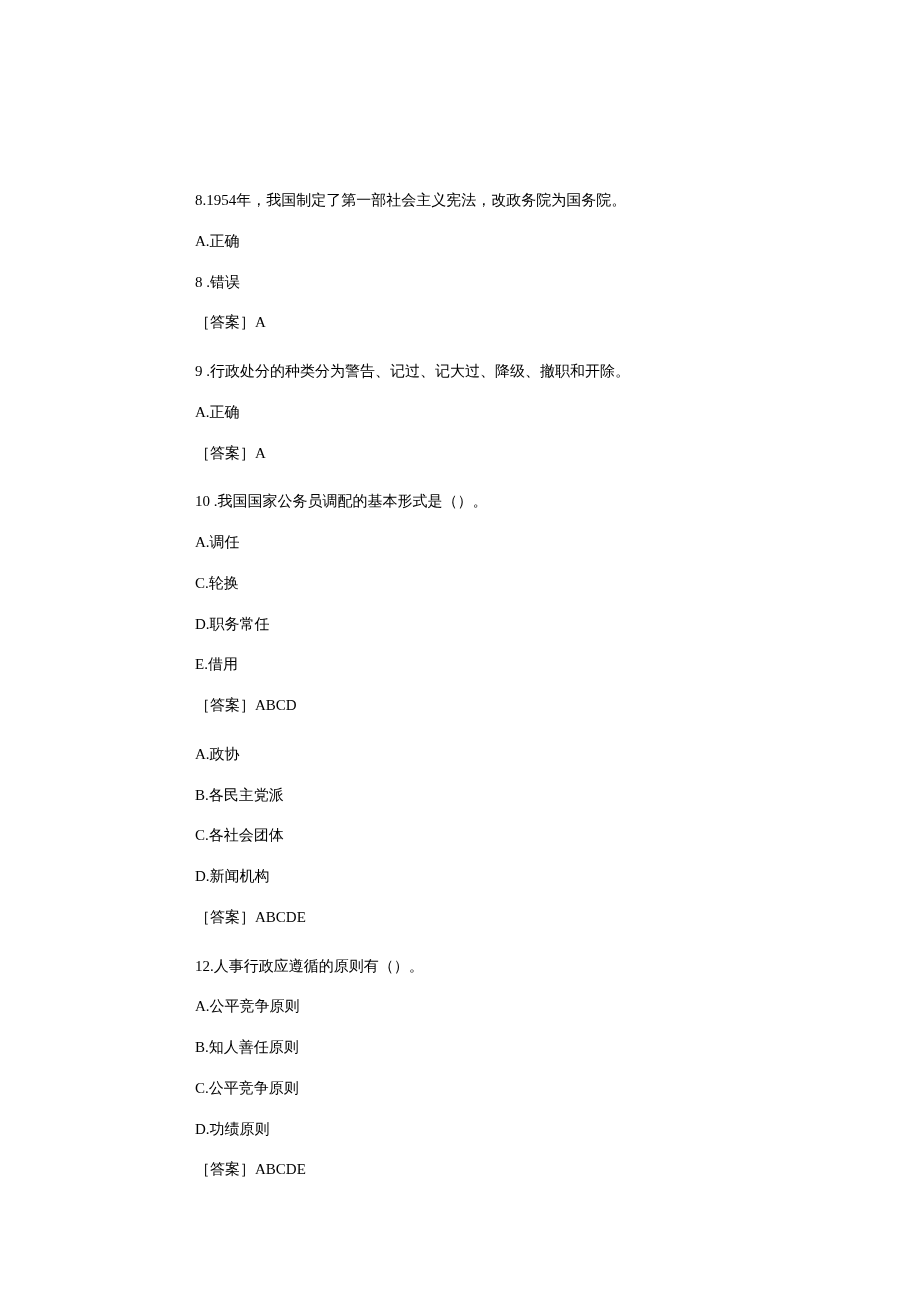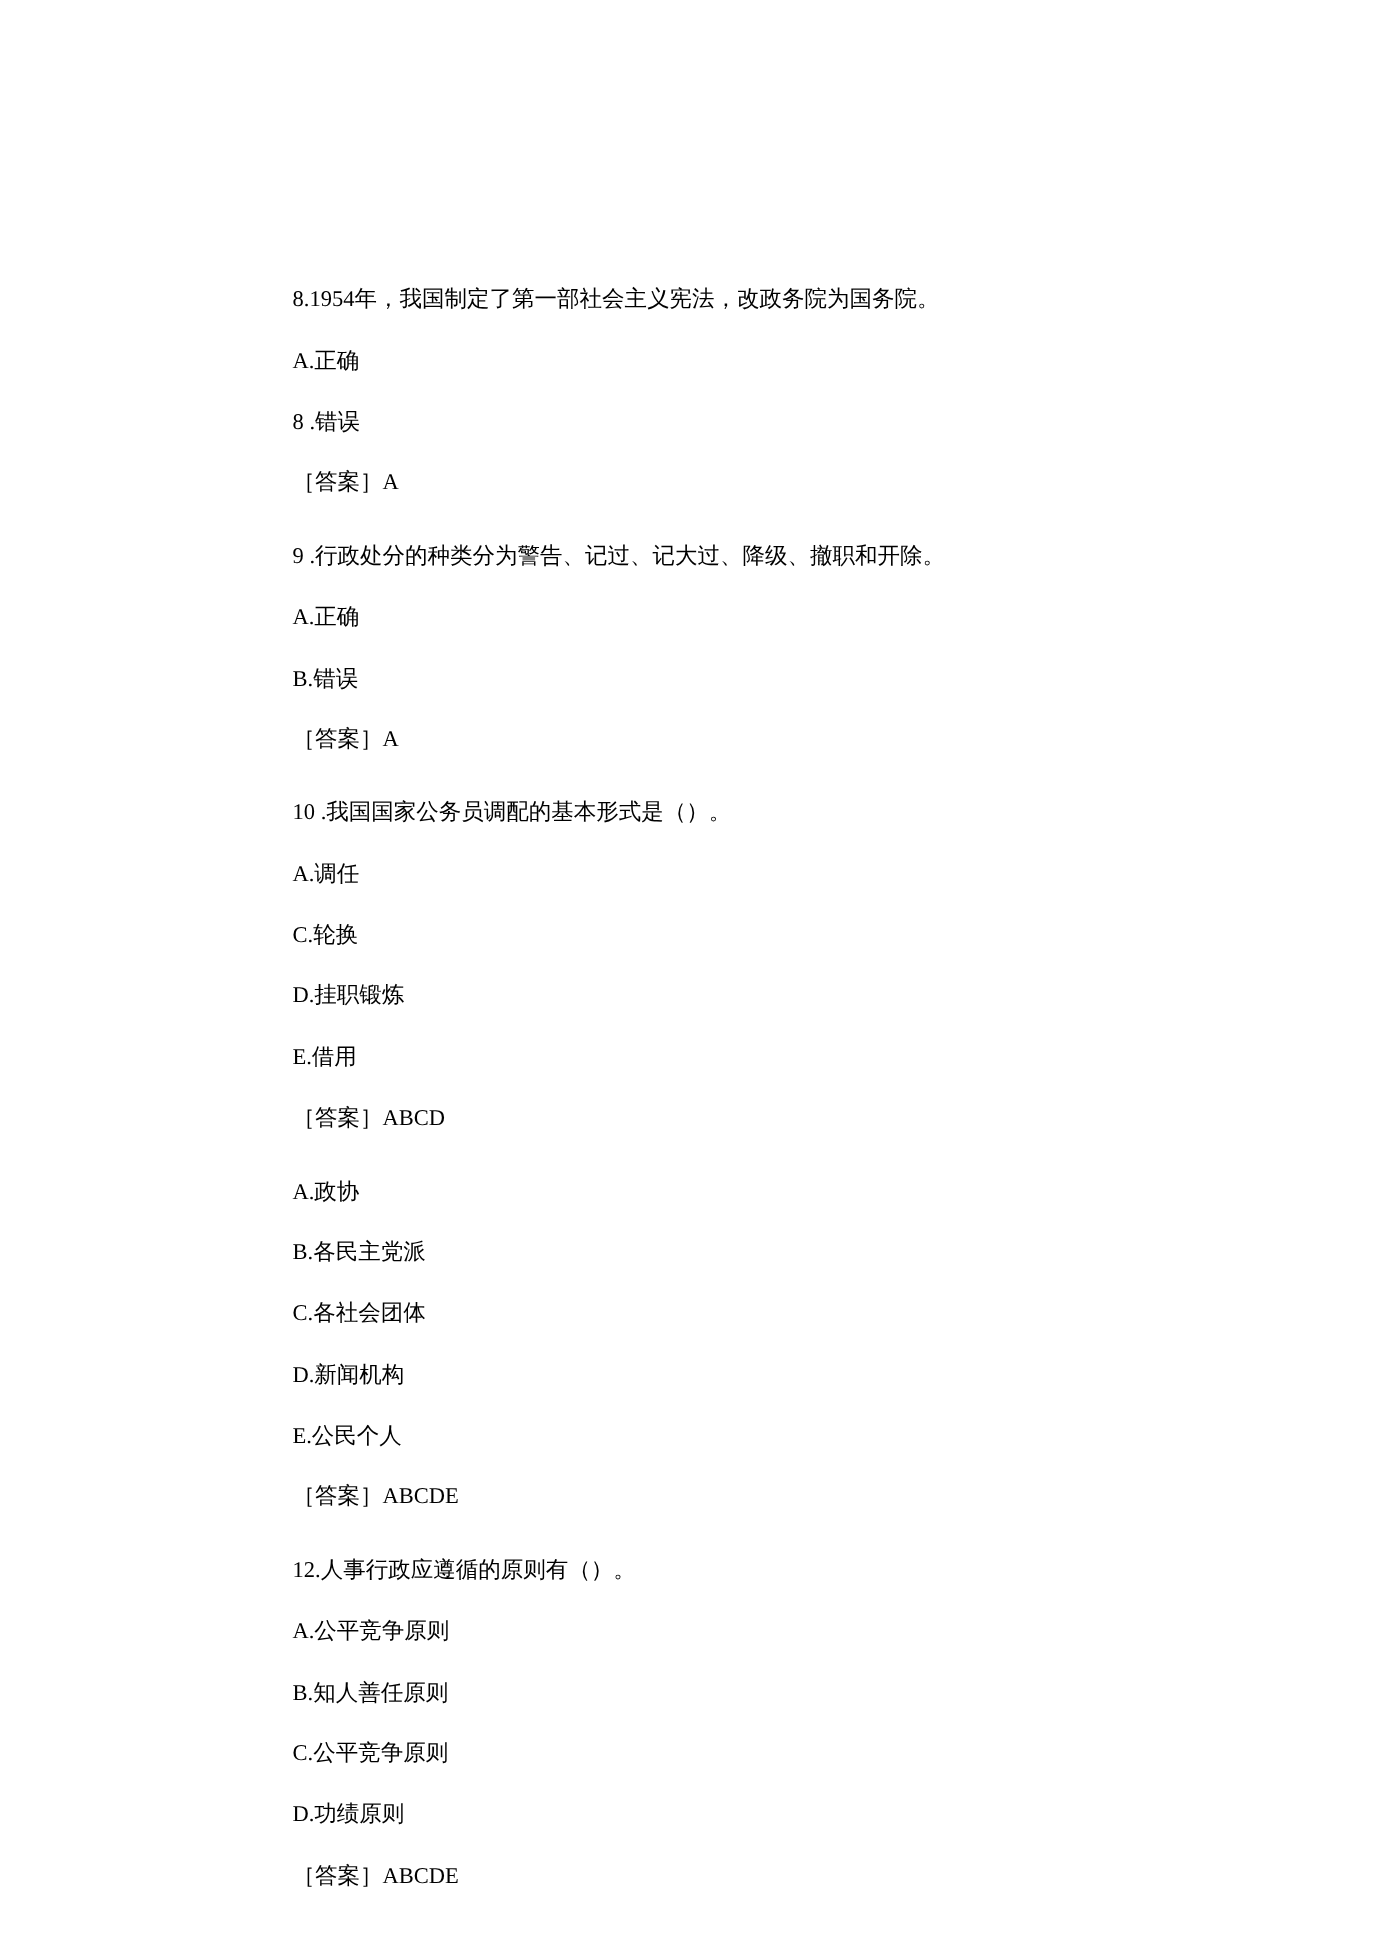--- a/index.html
+++ b/index.html
@@ -31,39 +31,37 @@
   <div class="question-block">
     <div class="line">8.1954年，我国制定了第一部社会主义宪法，改政务院为国务院。</div>
     <div class="line">A.正确</div>
     <div class="line">8 .错误</div>
     <div class="line">［答案］A</div>
   </div>
 
   <div class="question-block">
     <div class="line">9 .行政处分的种类分为警告、记过、记大过、降级、撤职和开除。</div>
     <div class="line">A.正确</div>
-    <div class="line">B.错误</div>
     <div class="line">［答案］A</div>
   </div>
 
   <div class="question-block">
     <div class="line">10 .我国国家公务员调配的基本形式是（）。</div>
     <div class="line">A.调任</div>
     <div class="line">C.轮换</div>
-    <div class="line">D.挂职锻炼</div>
+    <div class="line">D.职务常任</div>
     <div class="line">E.借用</div>
     <div class="line">［答案］ABCD</div>
   </div>
 
   <div class="question-block">
     <div class="line">A.政协</div>
     <div class="line">B.各民主党派</div>
     <div class="line">C.各社会团体</div>
     <div class="line">D.新闻机构</div>
-    <div class="line">E.公民个人</div>
     <div class="line">［答案］ABCDE</div>
   </div>
 
   <div class="question-block">
     <div class="line">12.人事行政应遵循的原则有（）。</div>
     <div class="line">A.公平竞争原则</div>
     <div class="line">B.知人善任原则</div>
     <div class="line">C.公平竞争原则</div>
     <div class="line">D.功绩原则</div>
     <div class="line">［答案］ABCDE</div>

